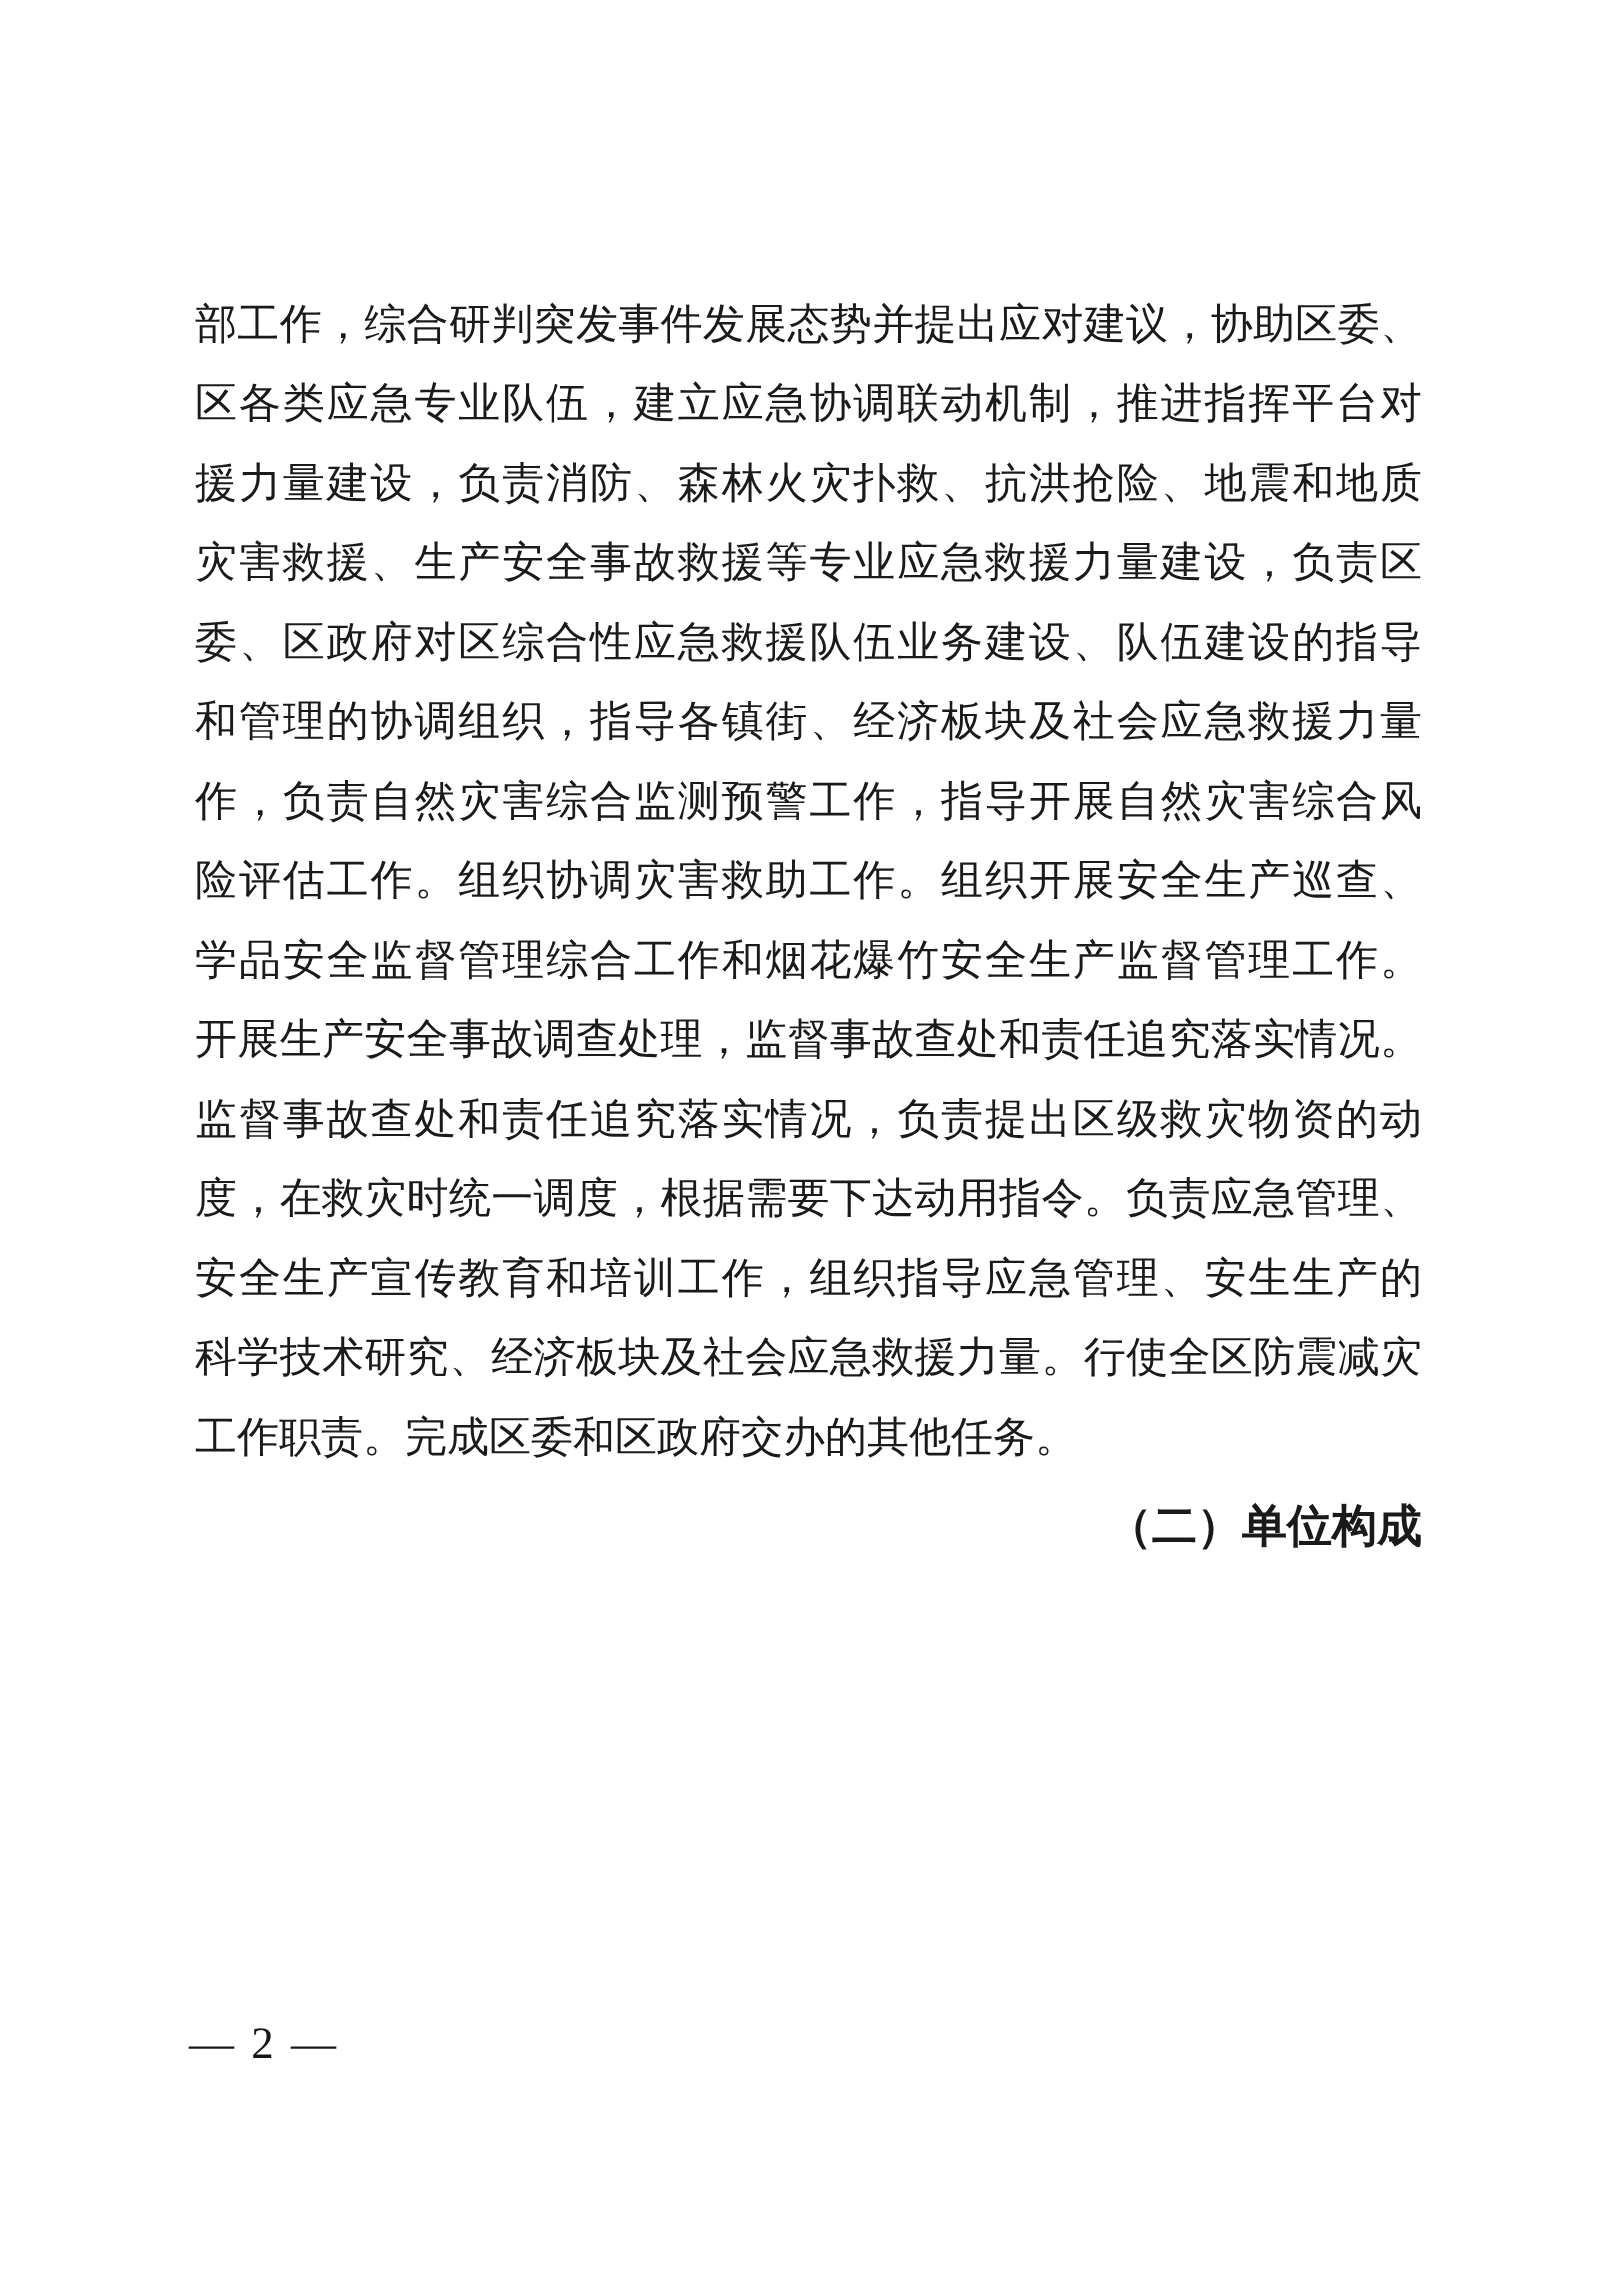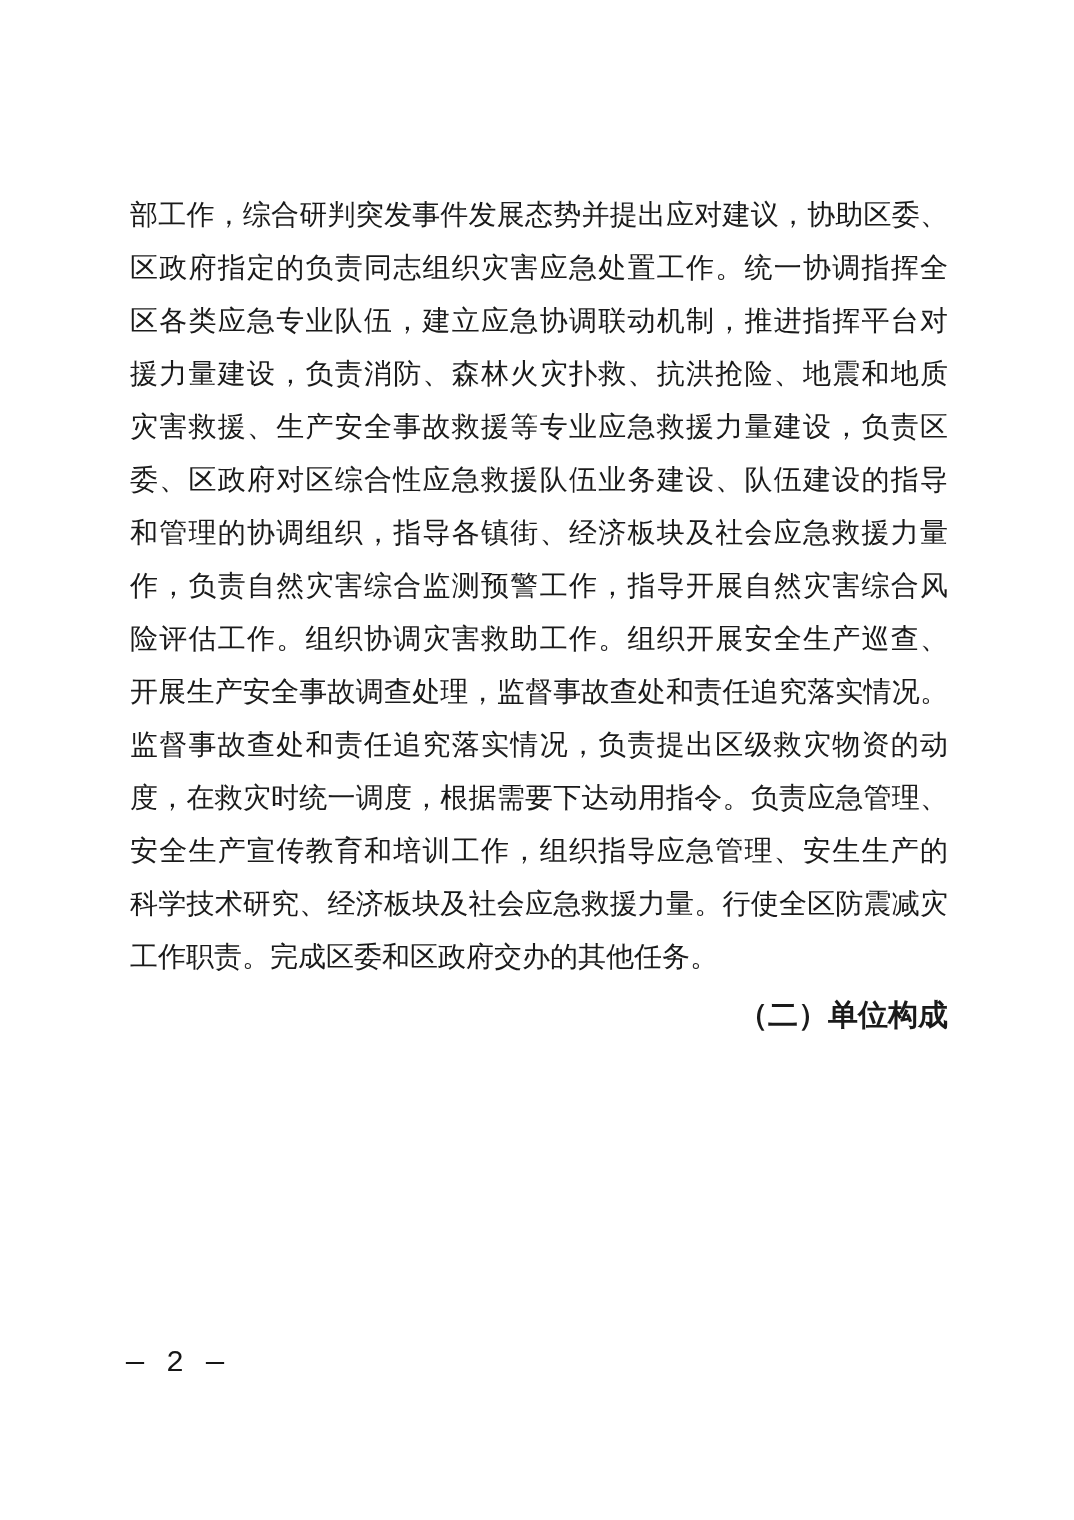--- a/index.html
+++ b/index.html
@@ -6,21 +6,21 @@
     margin: 0;
     padding: 0;
     background: #ffffff;
   }
   .page {
     position: relative;
     width: 1074px;
     height: 1520px;
     background: #ffffff;
     overflow: hidden;
-    font-family: Liberation Mono, monospace;
+    font-family: Liberation Serif, serif;
     color: #1a1a1a;
     border-radius: 14px;
   }
   .body-text {
     position: absolute;
     left: 130px;
     top: 190px;
     width: 818px;
   }
   .line {
@@ -53,28 +53,28 @@
     letter-spacing: 2px;
     color: #161616;
   }
 </style>
 </head>
 <body>
 
 <div class="page">
   <div class="body-text">
     <div class="line">部工作，综合研判突发事件发展态势并提出应对建议，协助区委、</div>
-    <div class="line">区政府指定的负责同志组织灾害应急处置工作。统一协调指挥全</div>
     <div class="line">区各类应急专业队伍，建立应急协调联动机制，推进指挥平台对</div>
     <div class="line">援力量建设，负责消防、森林火灾扑救、抗洪抢险、地震和地质</div>
     <div class="line">灾害救援、生产安全事故救援等专业应急救援力量建设，负责区</div>
     <div class="line">委、区政府对区综合性应急救援队伍业务建设、队伍建设的指导</div>
     <div class="line">和管理的协调组织，指导各镇街、经济板块及社会应急救援力量</div>
     <div class="line">作，负责自然灾害综合监测预警工作，指导开展自然灾害综合风</div>
     <div class="line">险评估工作。组织协调灾害救助工作。组织开展安全生产巡查、</div>
+    <div class="line">学品安全监督管理综合工作和烟花爆竹安全生产监督管理工作。</div>
     <div class="line">开展生产安全事故调查处理，监督事故查处和责任追究落实情况。</div>
     <div class="line">监督事故查处和责任追究落实情况，负责提出区级救灾物资的动</div>
     <div class="line">度，在救灾时统一调度，根据需要下达动用指令。负责应急管理、</div>
     <div class="line">安全生产宣传教育和培训工作，组织指导应急管理、安生生产的</div>
     <div class="line">科学技术研究、经济板块及社会应急救援力量。行使全区防震减灾</div>
     <div class="line last">工作职责。完成区委和区政府交办的其他任务。</div>
     <div class="heading">（二）单位构成</div>
   </div>
   <div class="page-number">— 2 —</div>
 </div>

